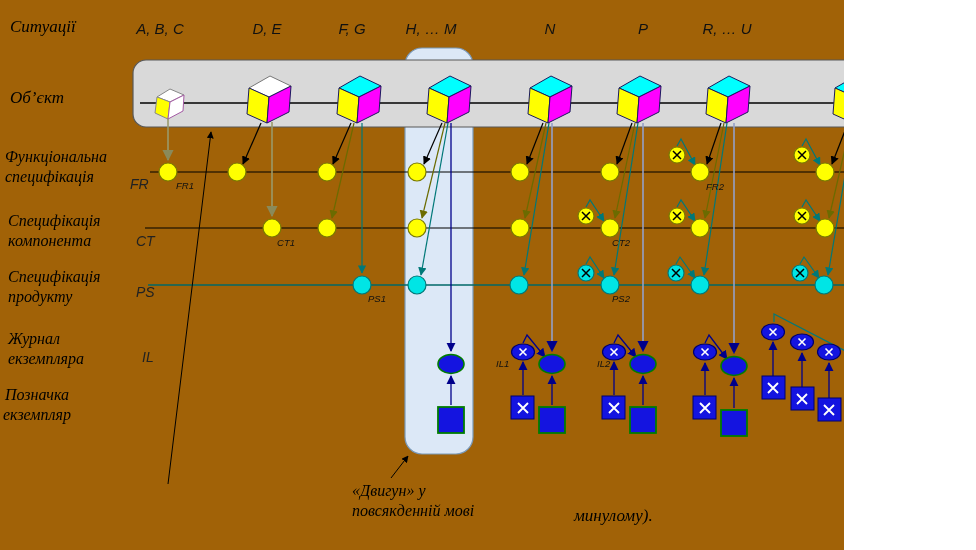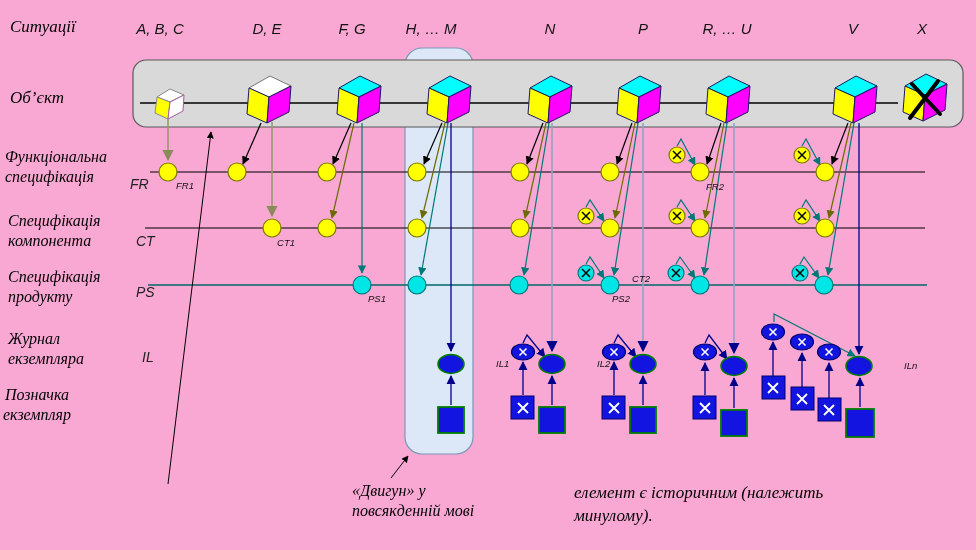--- a/index.html
+++ b/index.html
@@ -1,16 +1,16 @@
 <!DOCTYPE html>
 <html><head>
 <meta charset="utf-8">
 <style>
   html,body{margin:0;padding:0;background:#fff;}
-  .canvas{position:relative;width:976px;height:550px;background:#f9a8d4;overflow:hidden;
+  .canvas{position:relative;width:844px;height:550px;background:#a16207;overflow:hidden;
           font-family:"Liberation Sans",sans-serif;}
   svg{position:absolute;left:0;top:0;}
   .lbl{position:absolute;white-space:nowrap;color:#000;font-style:italic;}
   .serifi{font-family:"Liberation Serif",serif;font-style:italic;font-size:16px;}
   .big{font-size:17px;}
   .colhead{font-family:"Liberation Sans",sans-serif;font-style:italic;font-size:15px;
            transform:translateX(-50%);color:#111;}
   .code{font-family:"Liberation Sans",sans-serif;font-size:14px;color:#222;}
   .tag{font-family:"Liberation Sans",sans-serif;font-size:9.5px;color:#111;padding-left:30px;}
   .ctr{transform:translateX(-50%);}
@@ -284,25 +284,24 @@
 <div class="lbl serifi" style="left:8px;top:350px;">екземпляра</div>
 <div class="lbl code" style="left:142px;top:349px;">IL</div>
 
 <div class="lbl serifi" style="left:5px;top:386px;">Позначка</div>
 <div class="lbl serifi" style="left:3px;top:406px;">екземпляр</div>
 
 <div class="lbl tag ctr" style="left:170px;top:180px;">FR1</div>
 <div class="lbl tag ctr" style="left:271px;top:237px;">CT1</div>
 <div class="lbl tag ctr" style="left:362px;top:293px;">PS1</div>
 <div class="lbl tag ctr" style="left:700px;top:181px;">FR2</div>
-<div class="lbl tag ctr" style="left:626px;top:237px;margin-top:36px;">CT2</div>
+<div class="lbl tag ctr" style="left:606px;top:237px;">CT2</div>
 <div class="lbl tag ctr" style="left:606px;top:293px;">PS2</div>
 <div class="lbl tag" style="left:466px;top:358px;">IL1</div>
 <div class="lbl tag" style="left:567px;top:358px;">IL2</div>
 <div class="lbl tag" style="left:874px;top:360px;">ILn</div>
 
 <div class="lbl serifi" style="left:352px;top:482px;">«Двигун» у</div>
 <div class="lbl serifi" style="left:352px;top:502px;">повсякденній мові</div>
 
-<div class="lbl serifi big" style="left:574px;top:483px;">елемент є історичним (належить</div>
 <div class="lbl serifi big" style="left:574px;top:506px;">минулому).</div>
 
 </div>
 
 </body></html>

